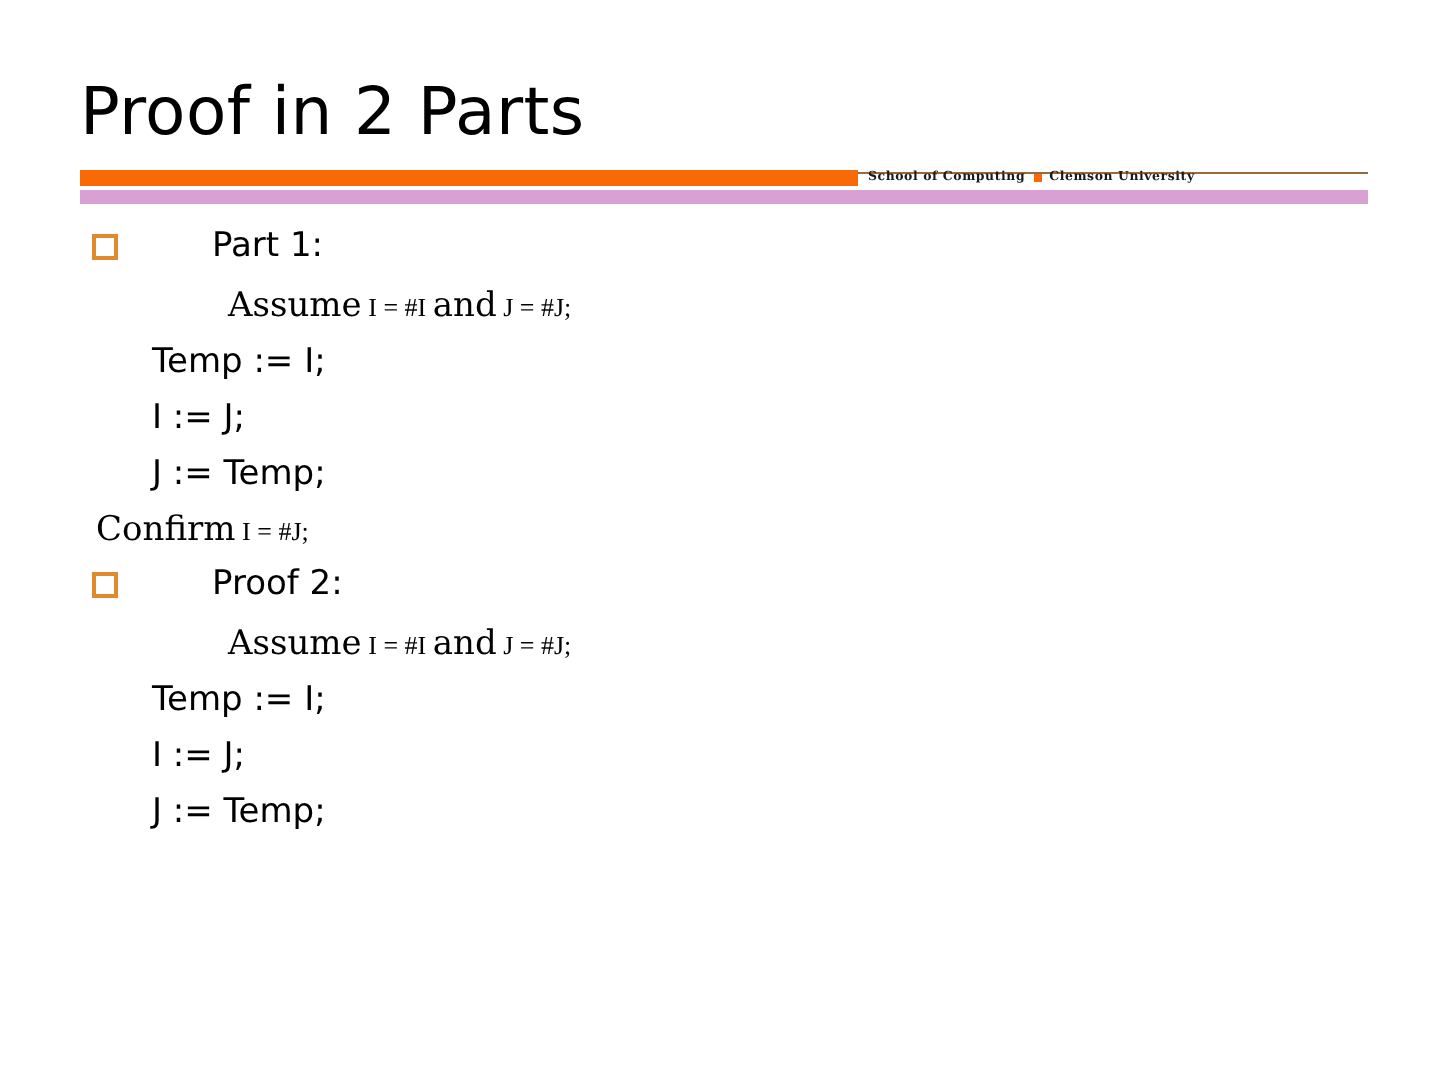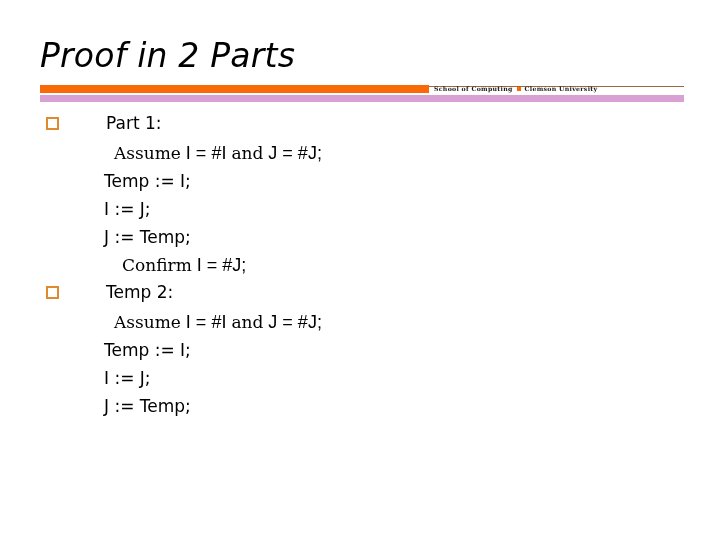--- a/index.html
+++ b/index.html
@@ -29,21 +29,20 @@
     position: absolute;
     left: 40px;
     top: 36px;
     font-family: "DejaVu Sans", sans-serif;
     font-size: 33px;
     font-weight: normal;
     color: #000000;
     line-height: 40px;
     letter-spacing: 0.2px;
     white-space: nowrap;
-    font-style: italic;
   }
 
   
   .header-rules {
     position: absolute;
     left: 0;
     top: 0;
     width: 720px;
     height: 540px;
     pointer-events: none;
@@ -138,28 +137,28 @@
     line-height: 28px;
     height: 28px;
     white-space: nowrap;
   }
   .code-line .kw {
     font-family: "DejaVu Serif", serif;
     font-weight: normal;
     font-size: 17px;
   }
   .code-line .mono-ish {
-    font-family: Liberation Sans, sans-serif;
-    font-size: 18px;
+    font-family: Liberation Serif, serif;
+    font-size: 13px;
   }
 
   
   .ind-assume   { padding-left: 114px; }
-  .ind-stmt     { padding-left: 104px; }
-  .ind-confirm  { padding-left: 90px; margin-left: 32px; }
+  .ind-stmt     { padding-left: 76px; }
+  .ind-confirm  { padding-left: 48px; }
 </style>
 </head>
 <body>
 
 <div class="slide">
 
   <div class="slide-title">Proof in 2 Parts</div>
 
   <div class="header-rules">
     <div class="rule-thin"></div>
@@ -195,21 +194,21 @@
       <div class="code-line ind-confirm">
         <span class="kw">Confirm</span><span class="mono-ish"> I = #J;</span>
       </div>
 
     </div>
 
     <div class="part-block">
 
       <div class="part-head">
         <span class="bullet-sq"></span>
-        <span class="part-label">Temp 2:</span>
+        <span class="part-label">Proof 2:</span>
       </div>
 
       <div class="code-line ind-assume">
         <span class="kw">Assume</span><span class="mono-ish"> I = #I </span><span class="kw">and</span><span class="mono-ish"> J = #J;</span>
       </div>
 
       <div class="code-line ind-stmt">Temp := I;</div>
 
       <div class="code-line ind-stmt">I := J;</div>
 

